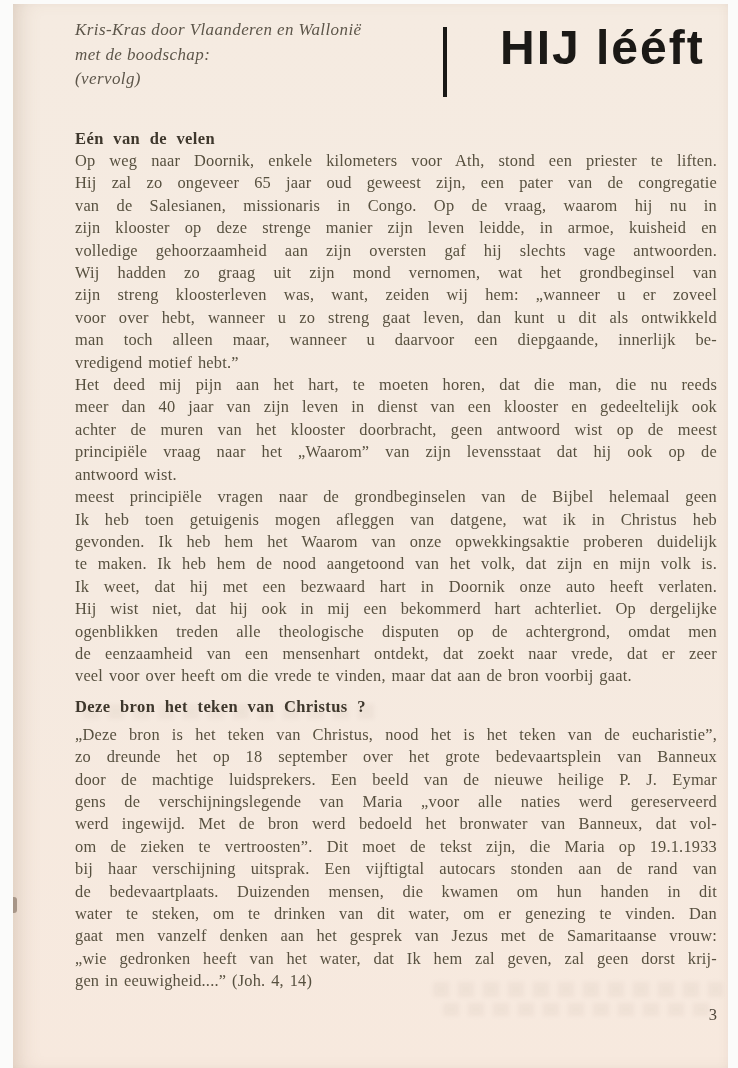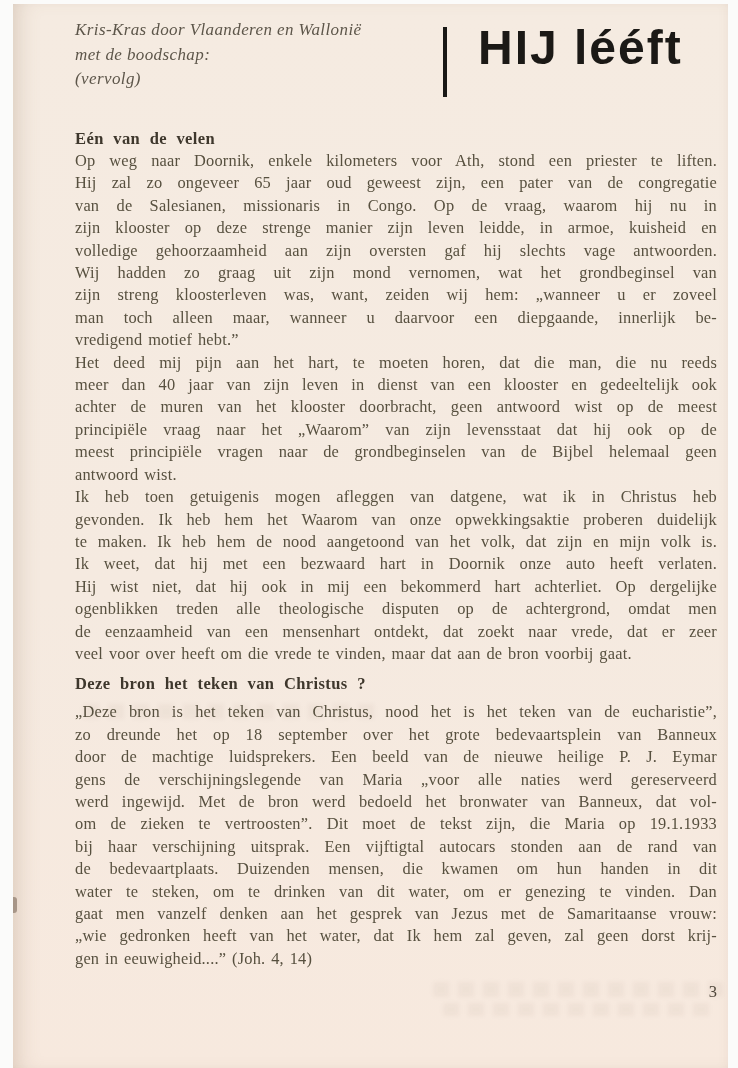--- a/index.html
+++ b/index.html
@@ -34,21 +34,21 @@
     letter-spacing: 0.4px;
     color: #5d564a;
   }
   .kicker .tline { text-align: center; text-align-last: left; }
   .header-divider {
     position: absolute; left: 368px; top: 23px;
     width: 4px; height: 70px;
     background: #191815;
   }
   .page-title {
-    position: absolute; left: 403px; top: 16px;
+    position: absolute; left: 425px; top: 16px;
     font-family: "Liberation Sans", sans-serif;
     font-weight: 700;
     font-size: 48px;
     line-height: 56px;
     letter-spacing: 2px;
     color: var(--title-ink, #1b1916);
     white-space: nowrap;
   }
   
   .section-heading {
@@ -121,30 +121,31 @@
     <div class="section-heading first">Eén van de velen</div>
 
     <div class="bodytext">
         <div class="tline">Op weg naar Doornik, enkele kilometers voor Ath, stond een priester te liften.</div>
         <div class="tline">Hij zal zo ongeveer 65 jaar oud geweest zijn, een pater van de congregatie</div>
         <div class="tline">van de Salesianen, missionaris in Congo. Op de vraag, waarom hij nu in</div>
         <div class="tline">zijn klooster op deze strenge manier zijn leven leidde, in armoe, kuisheid en</div>
         <div class="tline">volledige gehoorzaamheid aan zijn oversten gaf hij slechts vage antwoorden.</div>
         <div class="tline">Wij hadden zo graag uit zijn mond vernomen, wat het grondbeginsel van</div>
         <div class="tline">zijn streng kloosterleven was, want, zeiden wij hem: „wanneer u er zoveel</div>
+        <div class="tline">voor over hebt, wanneer u zo streng gaat leven, dan kunt u dit als ontwikkeld</div>
         <div class="tline">man toch alleen maar, wanneer u daarvoor een diepgaande, innerlijk be-</div>
         <div class="tline tline-last">vredigend motief hebt.”</div>
       </div>
     <div class="bodytext">
         <div class="tline">Het deed mij pijn aan het hart, te moeten horen, dat die man, die nu reeds</div>
         <div class="tline">meer dan 40 jaar van zijn leven in dienst van een klooster en gedeeltelijk ook</div>
         <div class="tline">achter de muren van het klooster doorbracht, geen antwoord wist op de meest</div>
         <div class="tline">principiële vraag naar het „Waarom” van zijn levensstaat dat hij ook op de</div>
+        <div class="tline tline-last">antwoord wist.</div>
         <div class="tline">meest principiële vragen naar de grondbeginselen van de Bijbel helemaal geen</div>
-        <div class="tline tline-last">antwoord wist.</div>
       </div>
     <div class="bodytext">
         <div class="tline">Ik heb toen getuigenis mogen afleggen van datgene, wat ik in Christus heb</div>
         <div class="tline">gevonden. Ik heb hem het Waarom van onze opwekkingsaktie proberen duidelijk</div>
         <div class="tline">te maken. Ik heb hem de nood aangetoond van het volk, dat zijn en mijn volk is.</div>
         <div class="tline">Ik weet, dat hij met een bezwaard hart in Doornik onze auto heeft verlaten.</div>
         <div class="tline">Hij wist niet, dat hij ook in mij een bekommerd hart achterliet. Op dergelijke</div>
         <div class="tline">ogenblikken treden alle theologische disputen op de achtergrond, omdat men</div>
         <div class="tline">de eenzaamheid van een mensenhart ontdekt, dat zoekt naar vrede, dat er zeer</div>
         <div class="tline tline-last">veel voor over heeft om die vrede te vinden, maar dat aan de bron voorbij gaat.</div>

